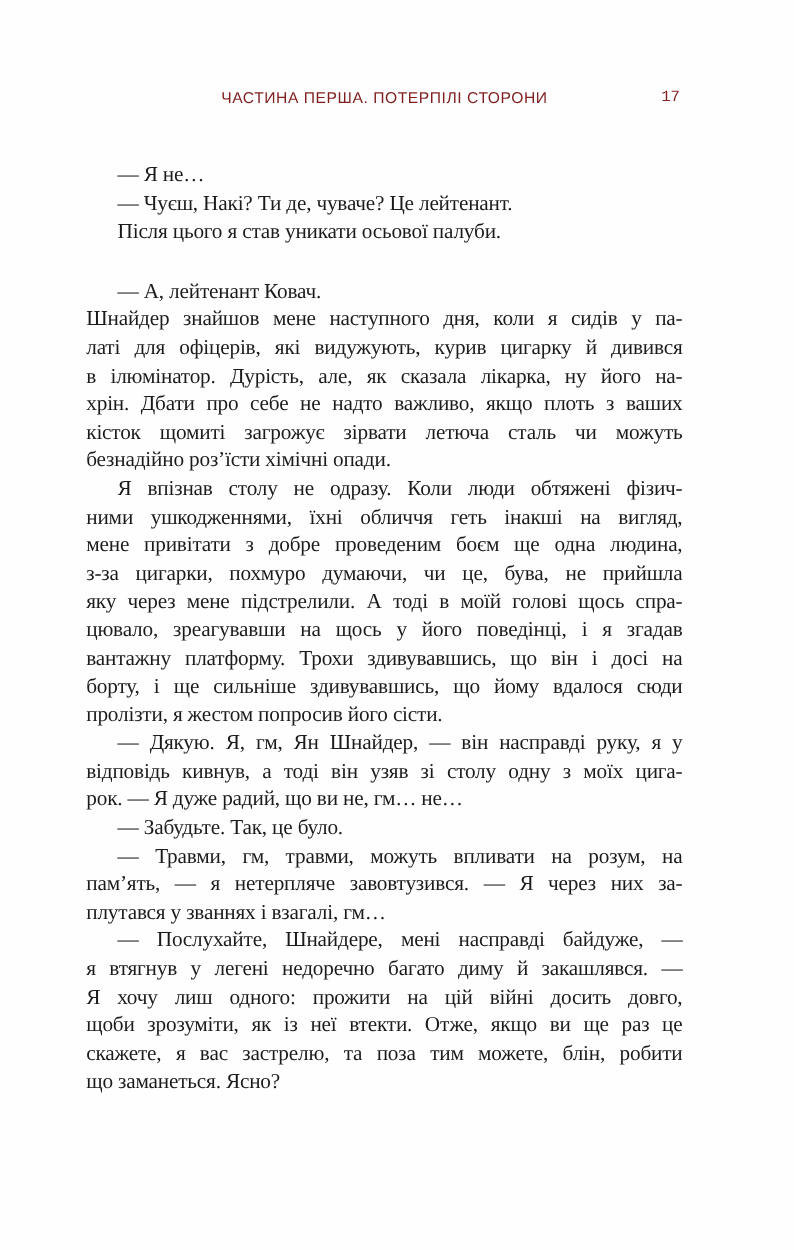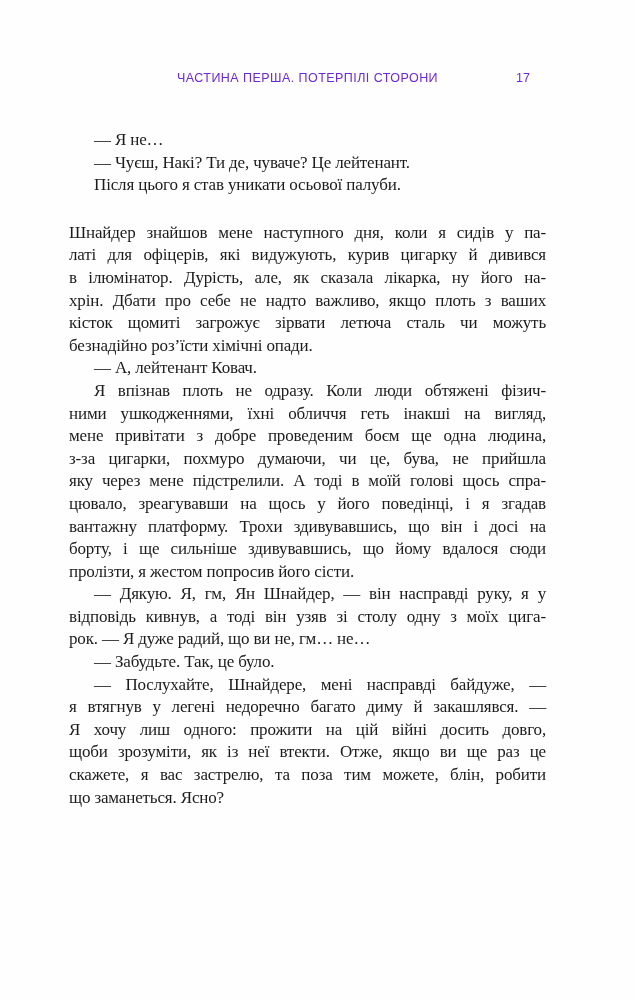--- a/index.html
+++ b/index.html
@@ -20,27 +20,28 @@
     position: absolute;
     top: 68px;
     left: 69px;
     width: 477px;
     height: 20px;
     line-height: 20px;
     text-align: center;
     font-family: "Liberation Sans", "DejaVu Sans", sans-serif;
     font-size: 12.5px;
     letter-spacing: 0.45px;
-    color: #6d28d9;
+    color: #7f1d1d;
   }
   .page-num {
     position: absolute;
-    right: 16px;
+    right: 2px;
     top: 0;
     letter-spacing: 0;
+    font-family: Liberation Mono, monospace;
   }
   .text-block {
     position: absolute;
     top: 129px;
     left: 69px;
     width: 477px;
     font-size: 17px;
     line-height: 22.6px;
     letter-spacing: -0.15px;
   }
@@ -74,50 +75,55 @@
         </div>
         <div class="para">
           <div class="line indent last">— Чуєш, Накі? Ти де, чуваче? Це лейтенант.</div>
         </div>
         <div class="para">
           <div class="line indent last">Після цього я став уникати осьової палуби.</div>
         </div>
       </div>
       <div class="block">
         <div class="para">
+          <div class="line indent last">— А, лейтенант Ковач.</div>
+        </div>
+        <div class="para">
           <div class="line">Шнайдер знайшов мене наступного дня, коли я сидів у па-</div>
           <div class="line">латі для офіцерів, які видужують, курив цигарку й дивився</div>
           <div class="line">в ілюмінатор. Дурість, але, як сказала лікарка, ну його на-</div>
           <div class="line">хрін. Дбати про себе не надто важливо, якщо плоть з ваших</div>
           <div class="line">кісток щомиті загрожує зірвати летюча сталь чи можуть</div>
           <div class="line last">безнадійно роз’їсти хімічні опади.</div>
         </div>
         <div class="para">
-          <div class="line indent last">— А, лейтенант Ковач.</div>
-        </div>
-        <div class="para">
-          <div class="line indent">Я впізнав плоть не одразу. Коли люди обтяжені фізич-</div>
+          <div class="line indent">Я впізнав столу не одразу. Коли люди обтяжені фізич-</div>
           <div class="line">ними ушкодженнями, їхні обличчя геть інакші на вигляд,</div>
           <div class="line">мене привітати з добре проведеним боєм ще одна людина,</div>
           <div class="line">з-за цигарки, похмуро думаючи, чи це, бува, не прийшла</div>
           <div class="line">яку через мене підстрелили. А тоді в моїй голові щось спра-</div>
           <div class="line">цювало, зреагувавши на щось у його поведінці, і я згадав</div>
           <div class="line">вантажну платформу. Трохи здивувавшись, що він і досі на</div>
           <div class="line">борту, і ще сильніше здивувавшись, що йому вдалося сюди</div>
           <div class="line last">пролізти, я жестом попросив його сісти.</div>
         </div>
         <div class="para">
           <div class="line indent">— Дякую. Я, гм, Ян Шнайдер, — він насправді руку, я у</div>
           <div class="line">відповідь кивнув, а тоді він узяв зі столу одну з моїх цига-</div>
           <div class="line last">рок. — Я дуже радий, що ви не, гм… не…</div>
         </div>
         <div class="para">
           <div class="line indent last">— Забудьте. Так, це було.</div>
         </div>
         <div class="para">
+          <div class="line indent">— Травми, гм, травми, можуть впливати на розум, на</div>
+          <div class="line">пам’ять, — я нетерпляче завовтузився. — Я через них за-</div>
+          <div class="line last">плутався у званнях і взагалі, гм…</div>
+        </div>
+        <div class="para">
           <div class="line indent">— Послухайте, Шнайдере, мені насправді байдуже, —</div>
           <div class="line">я втягнув у легені недоречно багато диму й закашлявся. —</div>
           <div class="line">Я хочу лиш одного: прожити на цій війні досить довго,</div>
           <div class="line">щоби зрозуміти, як із неї втекти. Отже, якщо ви ще раз це</div>
           <div class="line">скажете, я вас застрелю, та поза тим можете, блін, робити</div>
           <div class="line last">що заманеться. Ясно?</div>
         </div>
       </div>
     </main>
 </div>

